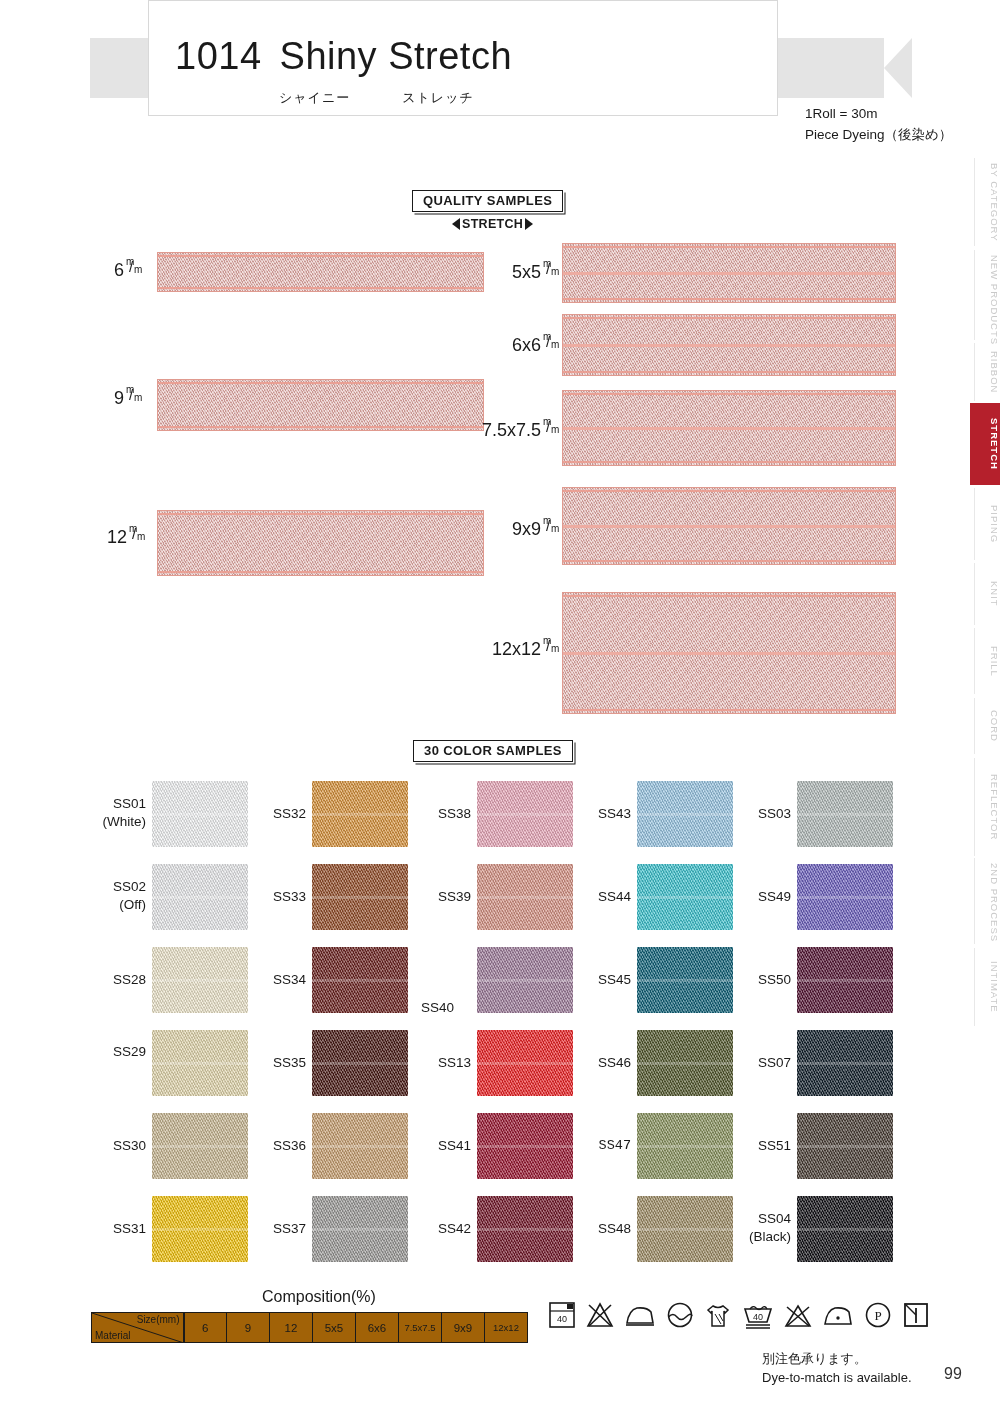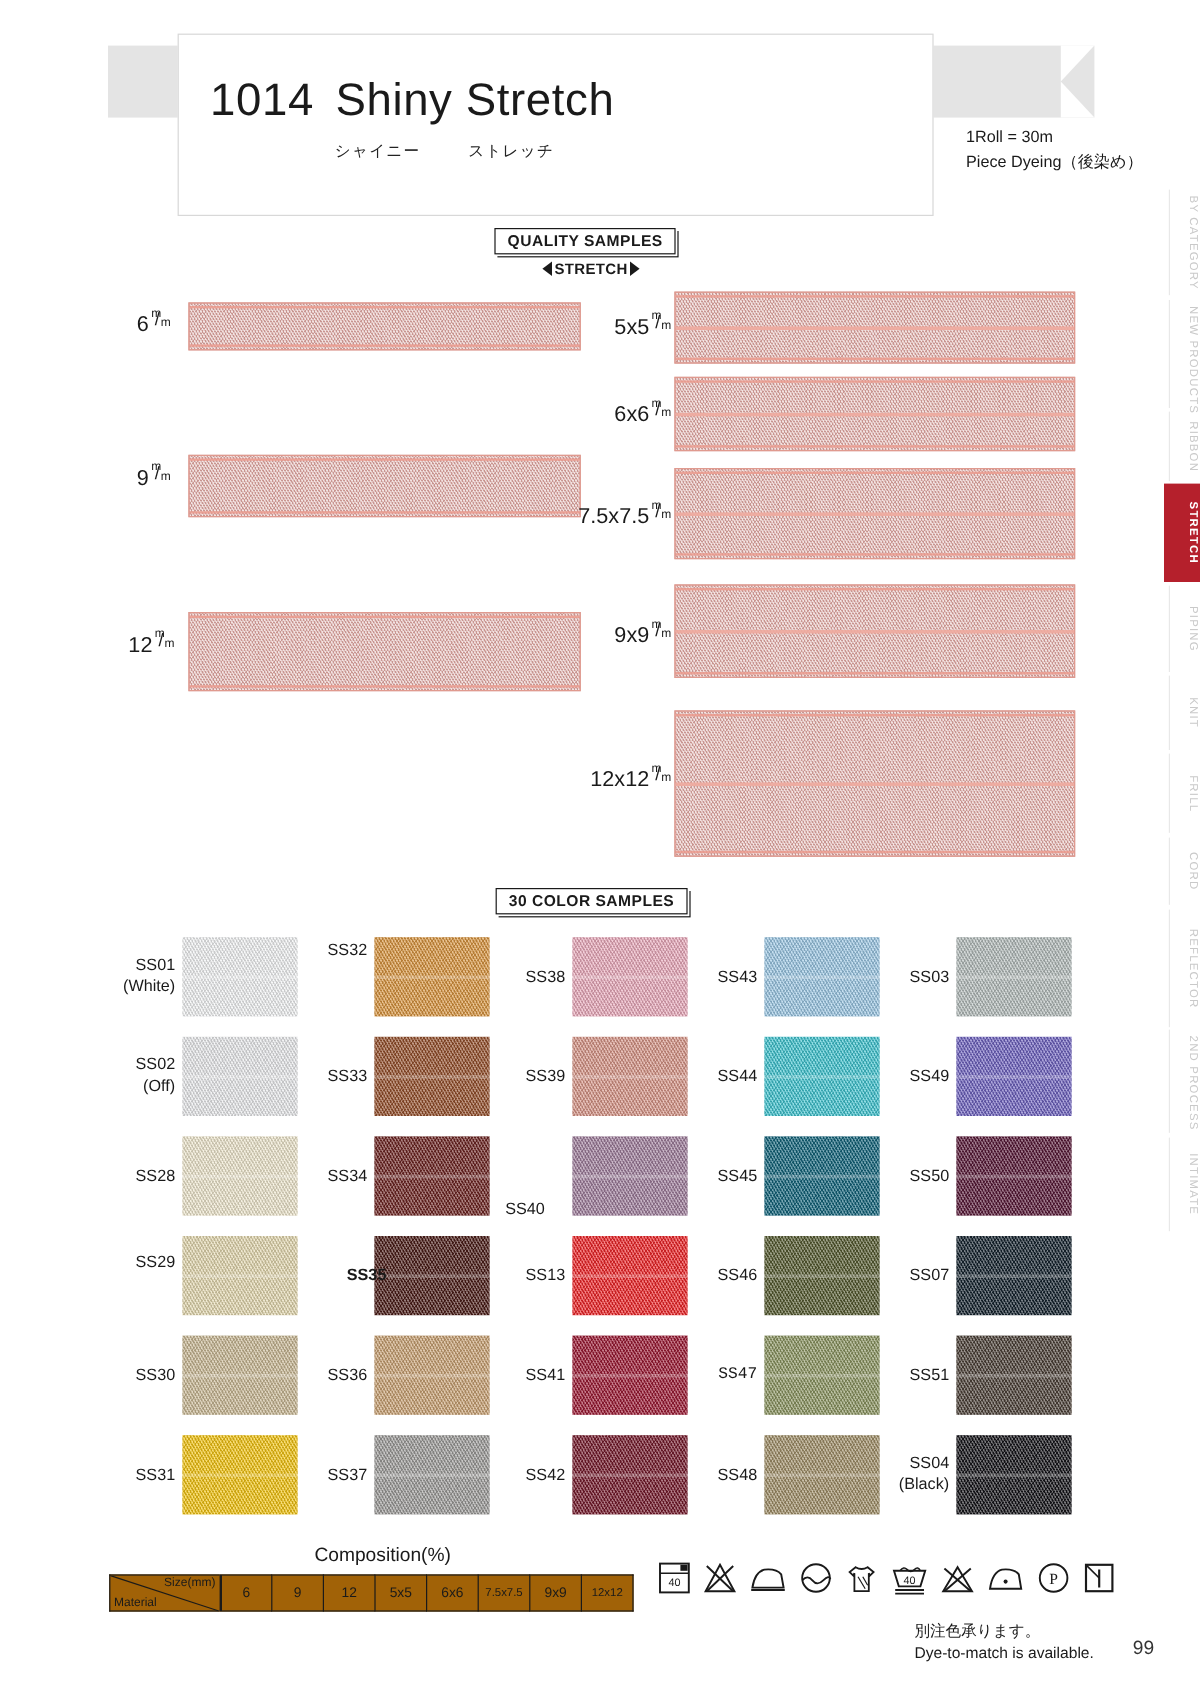--- a/index.html
+++ b/index.html
@@ -19,39 +19,39 @@
     background: #e4e4e4;
   }
   .ribbon-notch {
     position: absolute; right: 0; top: 0;
     width: 0; height: 0;
     border-top: 30px solid #ffffff;
     border-bottom: 30px solid #ffffff;
     border-right: 28px solid transparent;
   }
   .title-card {
-    position: absolute; left: 148px; top: 28px;
-    width: 630px; height: 152px;
+    position: absolute; left: 148px; top: 0;
+    width: 630px; height: 116px;
     background: #ffffff;
     border: 1px solid #d8d8d8;
   }
   .title-main {
     position: absolute; left: 26px; top: 34px;
     font-size: 38px; font-weight: 400;
     letter-spacing: 0.5px;
     white-space: nowrap;
   }
   .title-code { font-family: "Liberation Sans", sans-serif; }
   .title-name { margin-left: 18px; }
   .title-kana {
     position: absolute; left: 130px; top: 88px;
     font-size: 13px; letter-spacing: 1px;
     white-space: nowrap; color: #222;
   }
-  .title-kana .k2 { margin-left: 40px; }
+  .title-kana .k2 { margin-left: 52px; }
 
   .roll-info {
     position: absolute; left: 805px; top: 104px;
     font-size: 13.5px; line-height: 1.55;
     white-space: nowrap;
   }
 
   
   .sidetabs {
     position: absolute; right: 0; top: 158px;
@@ -332,33 +332,33 @@
       </div>
       <div class="csw" style="left: 152px; top: 1113px; background: rgb(201, 184, 148);"></div>
       <div class="cs-label" style="left: 56px; width: 90px; top: 1137px;">
         <div>SS30</div>
       </div>
       <div class="csw" style="left: 152px; top: 1196px; background: rgb(243, 196, 17);"></div>
       <div class="cs-label" style="left: 56px; width: 90px; top: 1220px;">
         <div>SS31</div>
       </div>
       <div class="csw" style="left: 312px; top: 781px; background: rgb(217, 149, 63);"></div>
-      <div class="cs-label" style="left: 216px; width: 90px; top: 783px;">
+      <div class="cs-label" style="left: 216px; width: 90px; top: 805px;">
         <div>SS32</div>
       </div>
       <div class="csw" style="left: 312px; top: 864px; background: rgb(149, 80, 44);"></div>
       <div class="cs-label" style="left: 216px; width: 90px; top: 888px;">
         <div>SS33</div>
       </div>
       <div class="csw" style="left: 312px; top: 947px; background: rgb(110, 38, 35);"></div>
       <div class="cs-label" style="left: 216px; width: 90px; top: 971px;">
         <div>SS34</div>
       </div>
       <div class="csw" style="left: 312px; top: 1030px; background: rgb(75, 29, 24);"></div>
-      <div class="cs-label" style="left: 232px; width: 90px; top: 1054px; font-weight: bold;">
+      <div class="cs-label" style="left: 216px; width: 90px; top: 1054px;">
         <div>SS35</div>
       </div>
       <div class="csw" style="left: 312px; top: 1113px; background: rgb(201, 161, 115);"></div>
       <div class="cs-label" style="left: 216px; width: 90px; top: 1137px;">
         <div>SS36</div>
       </div>
       <div class="csw" style="left: 312px; top: 1196px; background: rgb(157, 156, 154);"></div>
       <div class="cs-label" style="left: 216px; width: 90px; top: 1220px;">
         <div>SS37</div>
       </div>

